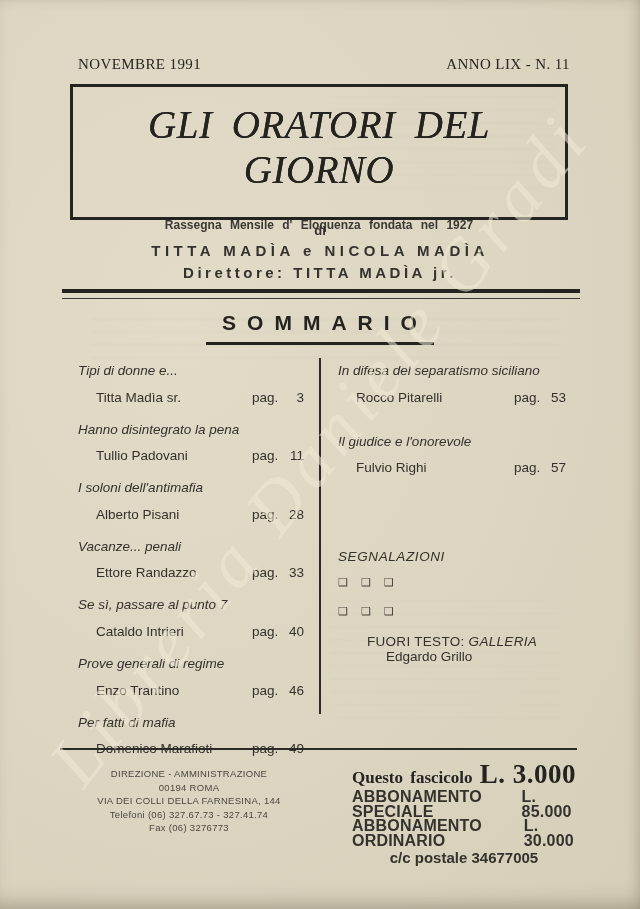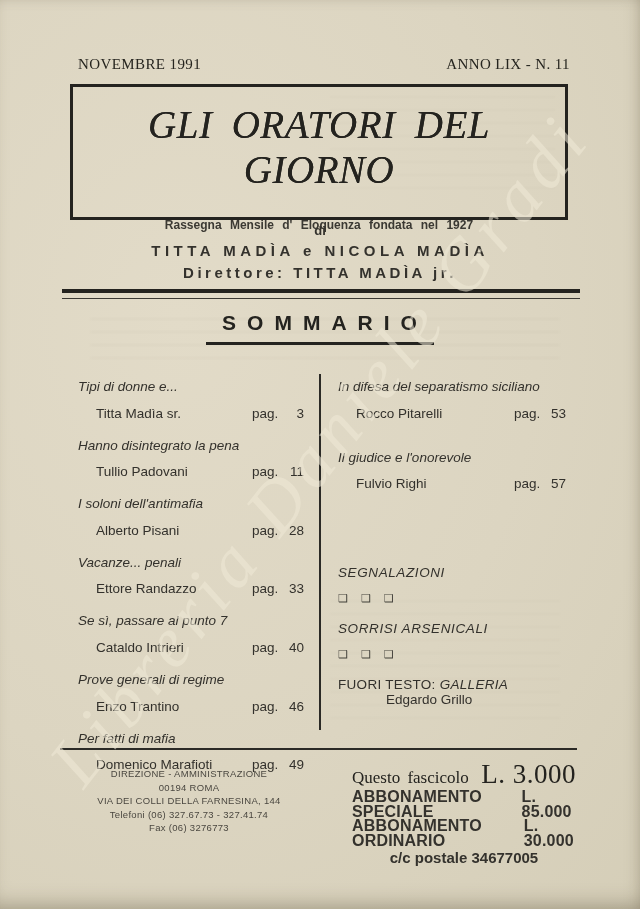--- a/index.html
+++ b/index.html
@@ -30,44 +30,44 @@
   .byline .authors{font-size:15px;letter-spacing:4.5px;margin-top:4px;}
   .byline .direttore{font-size:15px;letter-spacing:3.5px;margin-top:5px;}
 
   .double-rule{position:absolute;left:62px;right:60px;top:289px;height:5px;
     border-top:4px solid #24231f;border-bottom:1.5px solid #3a3832;}
 
   .sommario-wrap{position:absolute;left:0;top:311px;width:640px;text-align:center;}
   .sommario{display:inline-block;font-size:21px;font-weight:700;letter-spacing:11px;color:#24231f;
     padding:0 6px 7px 16px;border-bottom:3px solid #24231f;}
 
-  .toc{position:absolute;left:70px;top:372px;width:500px;height:372px;}
+  .toc{position:absolute;left:70px;top:356px;width:500px;height:372px;}
   .toc-divider{position:absolute;left:249px;top:2px;bottom:14px;width:2px;background:#2b2a26;}
   .toc-col{position:absolute;top:4px;width:226px;font-size:13.5px;color:#33312c;}
   .toc-col.left{left:8px;}
   .toc-col.right{left:268px;width:228px;}
   .entry{margin-bottom:14px;}
   .entry-title{font-style:italic;line-height:1.6;}
   .entry-row{display:flex;margin-top:8px;padding-left:18px;align-items:flex-start;}
   .entry-author{flex:1;}
   .entry-pag{width:32px;}
   .entry-pnum{width:20px;text-align:right;}
   .gap-lg{height:56px;}
   .section-label{font-style:italic;letter-spacing:.6px;margin-top:4px;}
   .squares{font-size:11px;letter-spacing:5px;margin:12px 0 16px 0;color:#44423c;}
-  .fuori{margin-top:8px;letter-spacing:.3px;}
+  .fuori{margin-top:8px;letter-spacing:.3px;text-align:center;}
   .fuori .it{font-style:italic;}
   .fuori-author{padding-left:48px;}
 
   .footer-rule{position:absolute;left:60px;right:63px;top:748px;border-top:2px solid #2b2a26;}
   .address{position:absolute;left:72px;top:767px;width:234px;text-align:center;
     font-size:9.5px;line-height:13.5px;letter-spacing:.3px;color:#4a4740;}
   .pricing{position:absolute;left:352px;top:759px;width:224px;color:#34322d;}
   .price-row{display:flex;justify-content:space-between;align-items:baseline;
-    font-family:"Liberation Serif",serif;font-weight:400;color:#24231f;}
+    font-family:"Liberation Serif",serif;font-weight:700;color:#24231f;}
   .price-label{font-size:17px;word-spacing:3px;}
   .price-value{font-size:27px;letter-spacing:.5px;}
   .sub-row{display:flex;justify-content:space-between;font-size:16px;font-weight:700;line-height:14.5px;letter-spacing:.2px;}
   .postal{text-align:center;font-size:15px;font-weight:700;margin-top:1px;}
 
   .watermark{position:absolute;left:-140px;top:408px;width:920px;text-align:center;
     transform:rotate(-52deg);font-family:"Liberation Serif",serif;font-style:italic;
     font-size:72px;letter-spacing:7px;color:#f0ead7;opacity:.55;pointer-events:none;z-index:5;}
 </style>
 </head>
@@ -179,21 +179,20 @@
           <span class="entry-pag">pag.</span>
           <span class="entry-pnum">57</span>
         </div>
       </div>
 
       <div class="gap-lg"></div>
 
       <div class="section-label">SEGNALAZIONI</div>
       <div class="squares">❑ ❑ ❑</div>
 
-      <div class="section-label">SORRISI ARSENICALI</div>
       <div class="squares">❑ ❑ ❑</div>
 
       <div class="fuori">
         <span>FUORI TESTO: </span><span class="it">GALLERIA</span>
       </div>
       <div class="fuori-author">Edgardo Grillo</div>
     </div>
   </div>
 
   <div class="footer-rule"></div>

